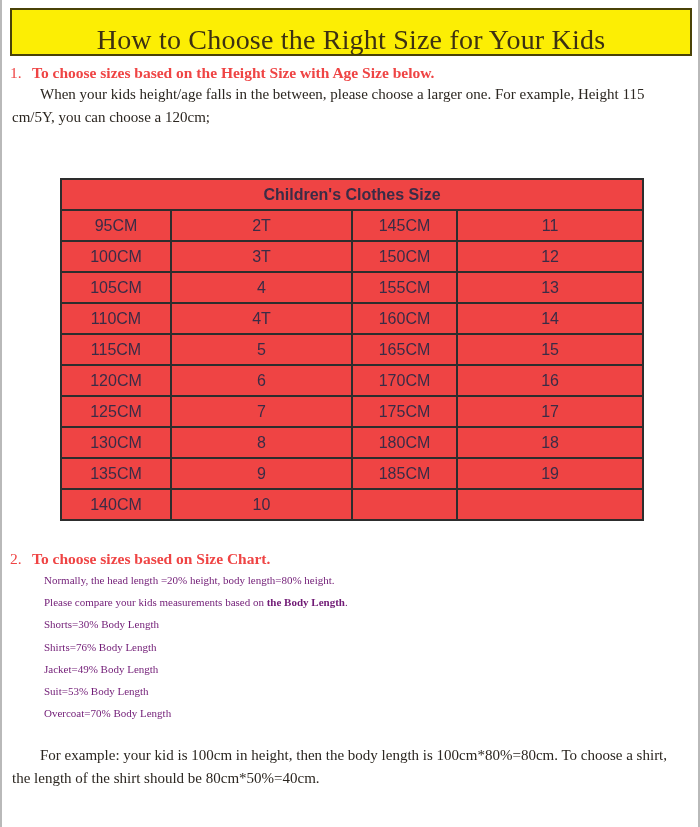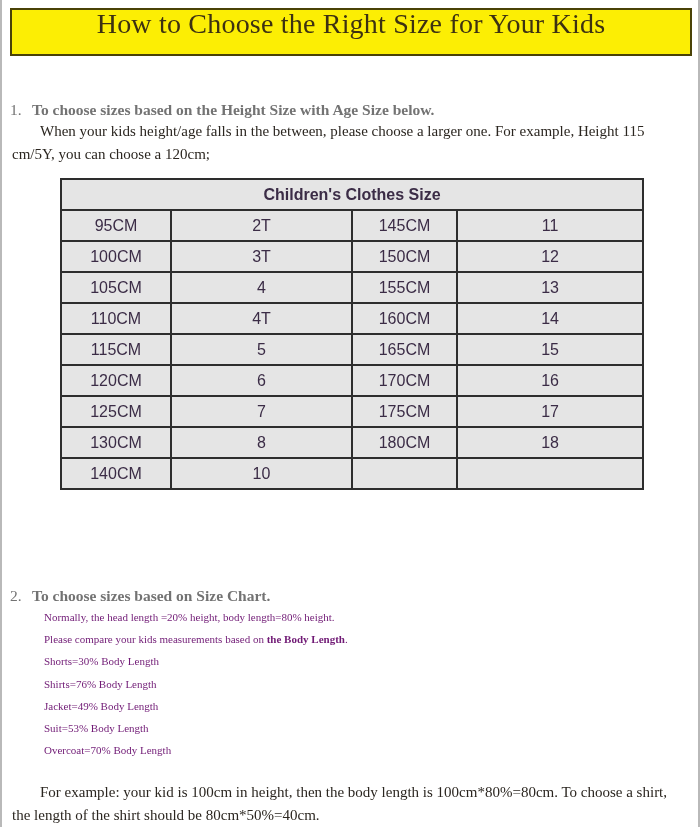--- a/index.html
+++ b/index.html
@@ -29,21 +29,21 @@
   .title-banner {
     position: absolute;
     left: 8px;
     top: 8px;
     width: 682px;
     height: 48px;
     box-sizing: border-box;
     background: #fcee04;
     border: 2px solid #4a4207;
     display: flex;
-    align-items: flex-start;
+    align-items: flex-end;
     justify-content: center;
   }
   .title-text {
     font-family: "Liberation Serif", "DejaVu Serif", serif;
     font-size: 28px;
     line-height: 1;
     color: #3d3112;
     letter-spacing: 0.2px;
     white-space: nowrap;
   }
@@ -55,23 +55,22 @@
     width: 682px;
     box-sizing: border-box;
   }
   .sec1 { top: 62px; }
   .sec2 { top: 548px; }
 
   .head-line {
     font-size: 15.5px;
     line-height: 21px;
     font-weight: bold;
-    color: #737373;
+    color: #ef4444;
     white-space: nowrap;
-    margin-top: 37px;
   }
   .head-line .num {
     display: inline-block;
     width: 22px;
     font-weight: normal;
   }
   .para {
     font-size: 15px;
     line-height: 22.5px;
     color: #2b2620;
@@ -104,21 +103,21 @@
     font-family: "Liberation Sans", "DejaVu Sans", sans-serif;
   }
   table.size-table td {
     border: 2px solid #2d2d2d;
     text-align: center;
     vertical-align: middle;
     height: 29px;
     padding: 0;
     font-size: 16px;
     color: #3b2c46;
-    background: #e5e5e5;
+    background: #ef4444;
   }
   td.table-title {
     background: #fbf8d6;
     font-weight: bold;
     font-size: 19px;
     color: #222222;
     height: 33px;
   }
   td.col-head {
     background: #e6e6e6;
@@ -200,20 +199,26 @@
           <td>125CM</td>
           <td>7</td>
           <td>175CM</td>
           <td>17</td>
         </tr>
         <tr>
           <td>130CM</td>
           <td>8</td>
           <td>180CM</td>
           <td>18</td>
+        </tr>
+        <tr>
+          <td>135CM</td>
+          <td>9</td>
+          <td>185CM</td>
+          <td>19</td>
         </tr>
         <tr>
           <td>140CM</td>
           <td>10</td>
           <td></td>
           <td></td>
         </tr>
       </tbody>
     </table>
   </div>

